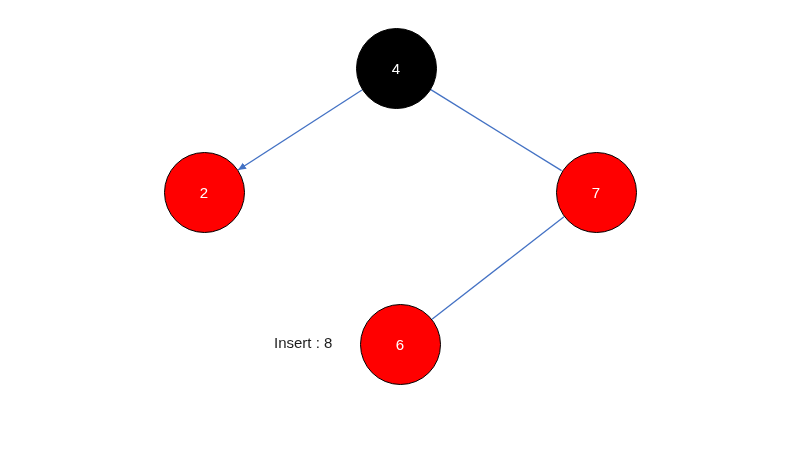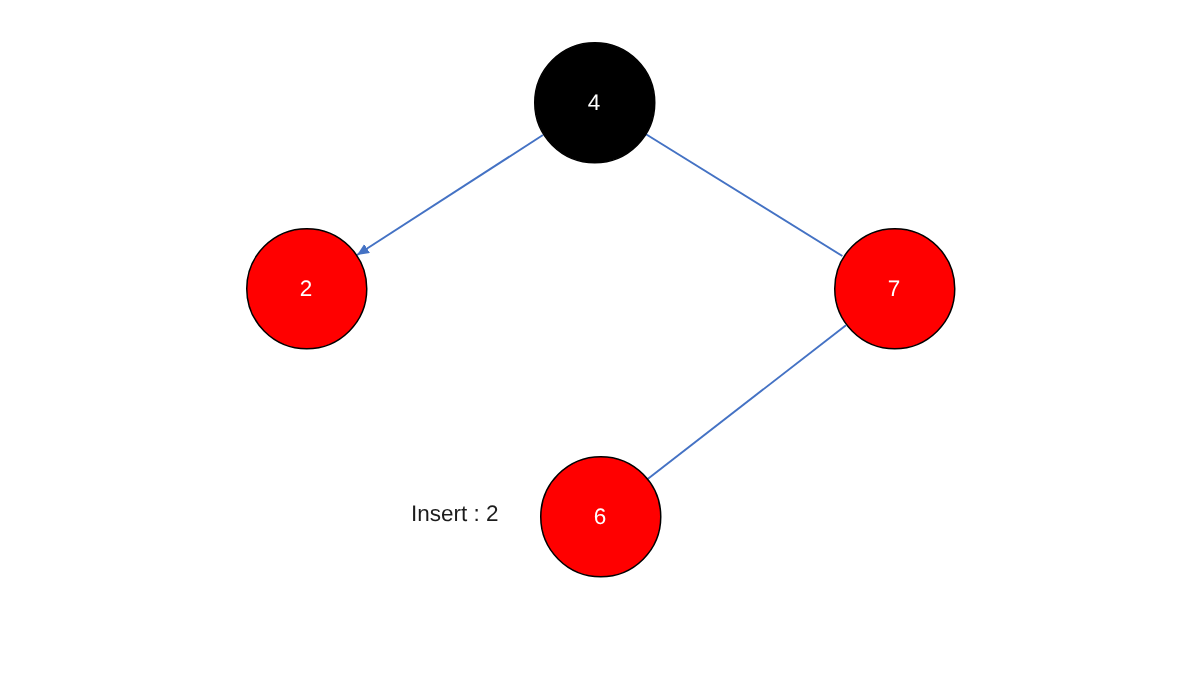--- a/index.html
+++ b/index.html
@@ -74,14 +74,14 @@
       <div class="tree-node" style="left: 163.5px; top: 151.5px; width: 81px; height: 81px; background: rgb(255, 0, 0); border-color: rgb(0, 0, 0);">
         <span class="node-label" style="color: rgb(255, 255, 255);">2</span>
       </div>
       <div class="tree-node" style="left: 555.5px; top: 151.5px; width: 81px; height: 81px; background: rgb(255, 0, 0); border-color: rgb(0, 0, 0);">
         <span class="node-label" style="color: rgb(255, 255, 255);">7</span>
       </div>
       <div class="tree-node" style="left: 359.5px; top: 303.5px; width: 81px; height: 81px; background: rgb(255, 0, 0); border-color: rgb(0, 0, 0);">
         <span class="node-label" style="color: rgb(255, 255, 255);">6</span>
       </div>
     </div>
-  <div class="annotation">Insert : 2</div>
+  <div class="annotation">Insert : 8</div>
 </div>
 
 </body></html>

